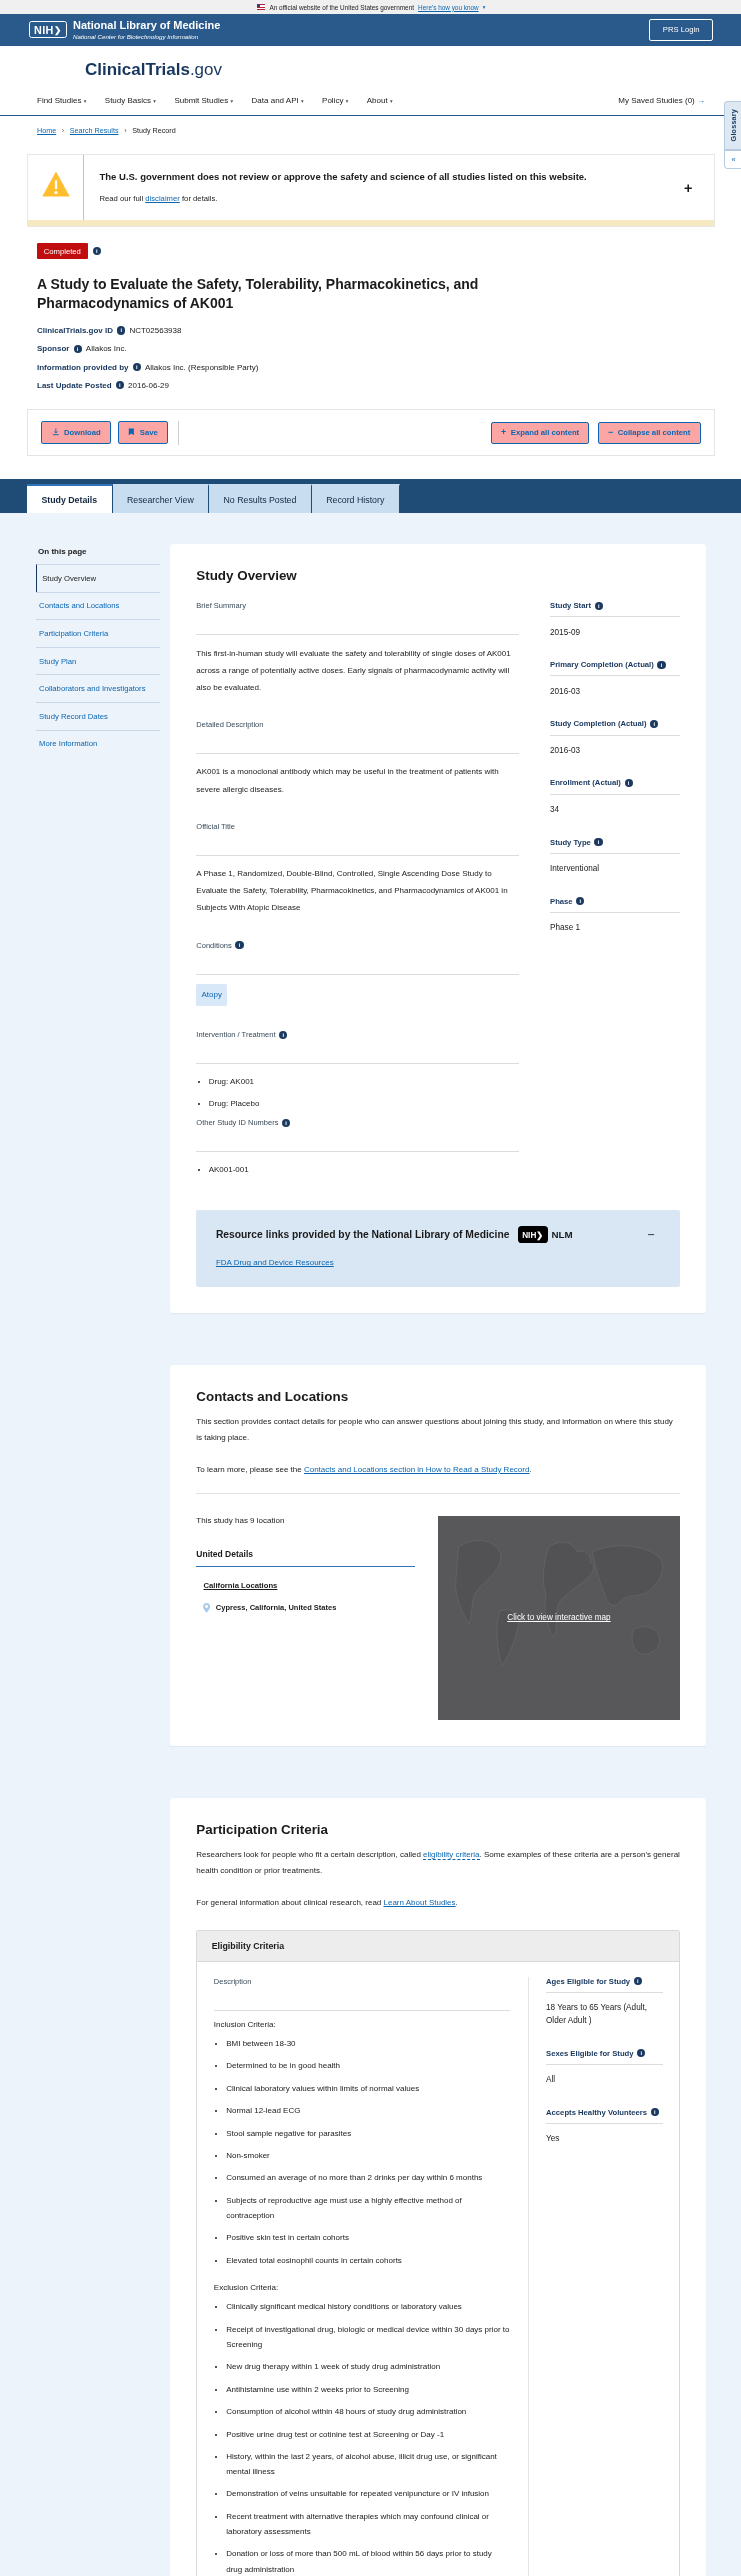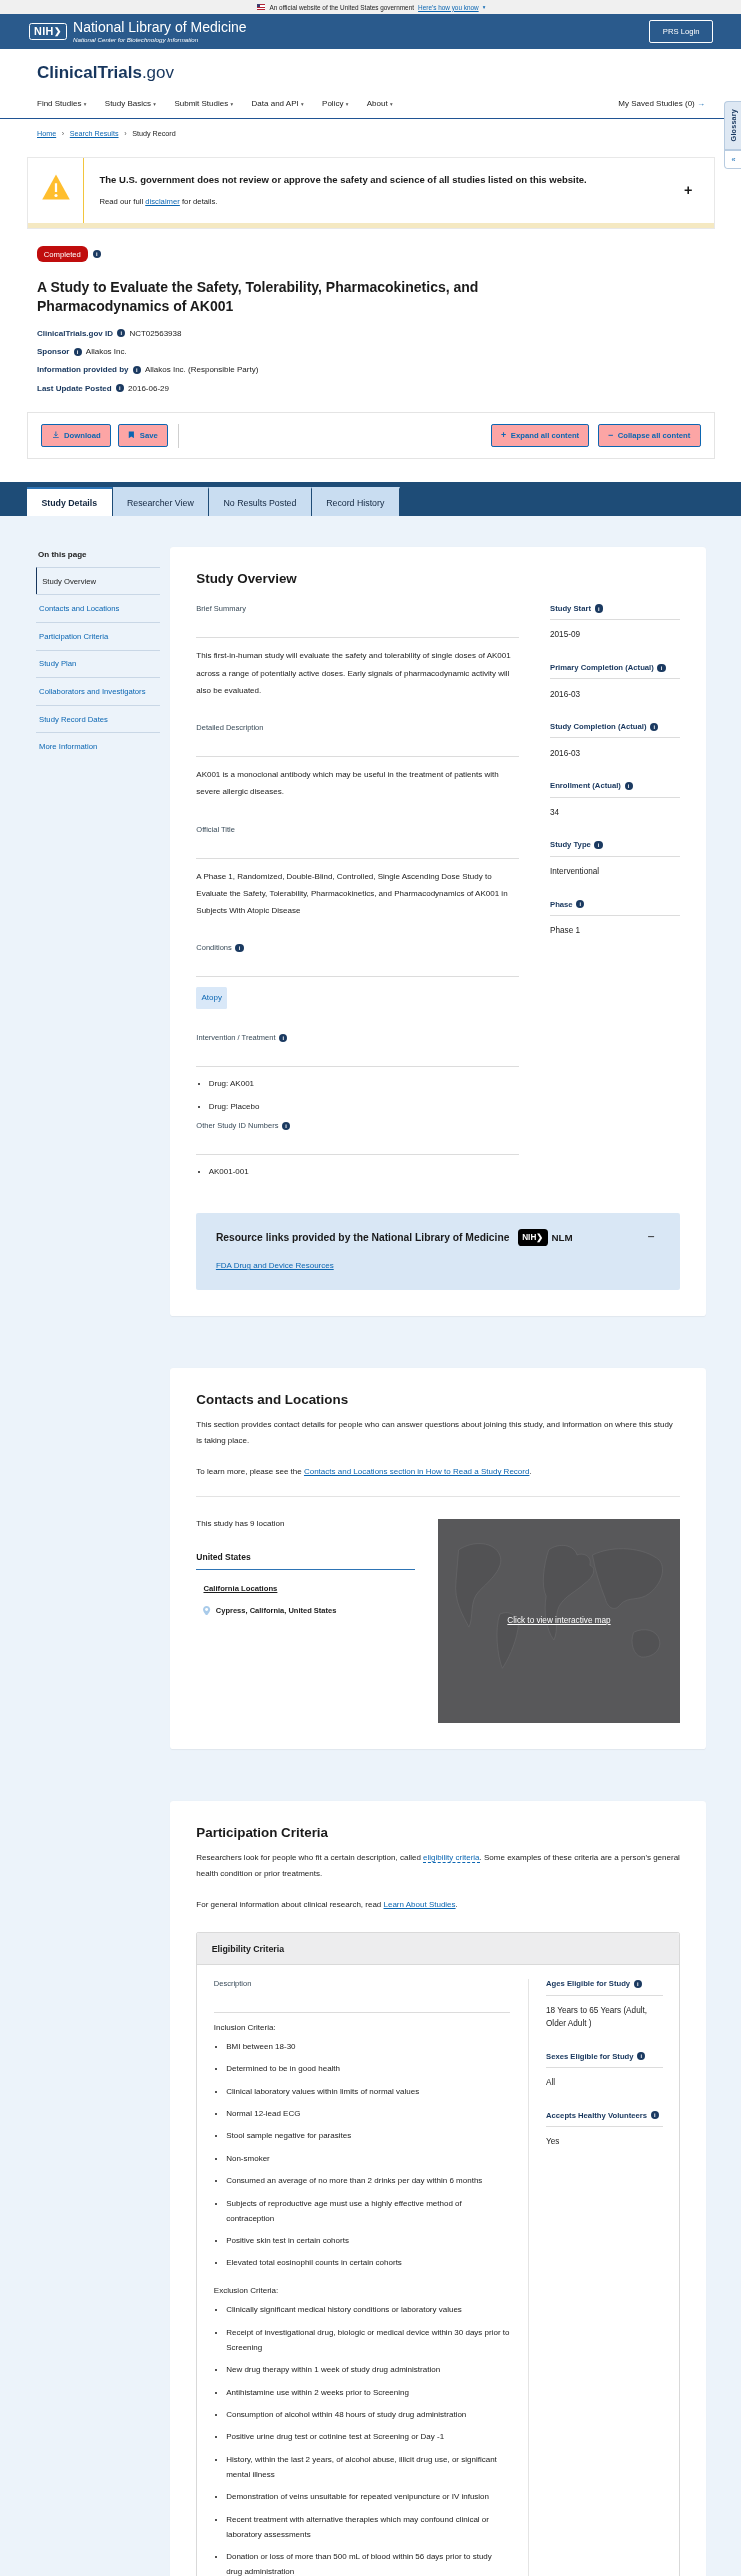--- a/index.html
+++ b/index.html
@@ -20,28 +20,28 @@
   .flag::after { content:""; position:absolute; left:0; top:0; width:3.6px; height:3.1px; background:#3c3b6e; }
   .howlink { color:#0B66B2; text-decoration:underline; }
   .chev-sm { font-size:5.2px; color:#0B66B2; }
 
   
   .nih-header { background:#2A5A8C; color:#fff; display:flex; align-items:center; justify-content:space-between; padding:4.6px 29px 4.6px 29px; }
   .nih-mark { display:flex; align-items:center; gap:6.2px; }
   .nih-box { border:1.3px solid #fff; border-radius:2.6px; padding:2.1px 4.1px; font-weight:bold; font-size:10.8px; letter-spacing:0.3px; line-height:1; display:flex; align-items:center; }
   .nih-box .c { font-size:8.8px; margin-left:0.5px; }
   .nih-org { line-height:1.25; }
-  .nih-org .l1 { font-size:14px; font-weight:normal; }
+  .nih-org .l1 { font-size:11px; font-weight:bold; }
   .nih-org .l2 { font-size:6.2px; font-style:italic; }
   .prs-btn { border:0.5px solid #fff; border-radius:2.1px; padding:5.7px 12.4px; font-size:7.7px; color:#fff; background:transparent; }
 
   
   .site-head { padding:14.4px 37px 0; }
   .ct-logo { font-size:17px; color:#17365D; }
-  .ct-logo .main { font-weight:bold; }
+  .ct-logo .main { font-weight:bold;margin-left:48px; }
   .main-nav { display:flex; align-items:center; gap:18.5px; padding:15.5px 0 10.3px; font-size:8px; }
   .nav-item { color:#1b1b1b; }
   .nav-item .chev-sm { color:#555; }
   .saved { margin-left:auto; color:#1b1b1b; }
   .saved .arrow { color:#0B66B2; }
   .nav-rule { height:1px; background:#205493; }
 
   
   .breadcrumb { padding:10.3px 37px 5.2px; font-size:7.2px; }
   .breadcrumb a { color:#0B66B2; text-decoration:underline; }
@@ -59,21 +59,21 @@
   .warn-icon-col { width:55px; flex:none; display:flex; justify-content:center; padding:15.5px 0 17.5px; }
   .warn-body { border-left:1px solid #F2C53D; padding:15.5px 20.6px 17.5px 15.5px; flex:1; }
   .warn-title { font-weight:bold; font-size:9.5px; line-height:1.4; }
   .warn-sub { margin-top:10.3px; font-size:7.7px; }
   .warn-sub a { color:#0B66B2; text-decoration:underline; }
   .warn-plus { flex:none; align-self:center; margin-right:15.5px; font-size:14.4px; font-weight:bold; color:#1b1b1b; background:none; border:none; }
   .warn-strip { height:5.2px; background:#F5E9C2; }
 
   
   .status-row { margin:16.5px 37px 0; display:flex; align-items:center; gap:5.2px; }
-  .badge-completed { background:#C00D0D; color:#fff; font-size:7.7px; padding:3.6px 6.7px; border-radius:6px; }
+  .badge-completed { background:#C00D0D; color:#fff; font-size:7.7px; padding:3.6px 6.7px; border-radius:1px; }
   .info-i { display:inline-flex; width:8.2px; height:8.2px; border-radius:50%; background:#1B3A61; color:#fff; font-size:5.7px; font-weight:bold; align-items:center; justify-content:center; font-style:normal; flex:none; }
   .page-title { margin:15.5px 37px 0; font-size:14px; font-weight:bold; line-height:1.35; max-width:567px; }
   .id-rows { margin:13.4px 37px 0; }
   .id-row { margin:9.3px 0; font-size:8px; display:flex; align-items:center; gap:4.1px; }
   .id-label { color:#17365D; font-weight:bold; }
 
   
   .action-bar { margin:19.6px 27px 0; border:0.5px solid #E4E4E4; padding:10.3px 13.4px; display:flex; align-items:center; }
   .btn-outline { border:0.8px solid #0B66B2; color:#0B66B2; border-radius:2.1px; padding:5.7px 9.3px; font-size:7.7px; font-weight:bold; display:inline-flex; gap:4.6px; align-items:center; background:#fca5a5; }
   .vdiv { width:0.5px; height:24px; background:#CFCFCF; margin:0 10.3px; }
@@ -391,21 +391,21 @@
       <h2 class="section">Contacts and Locations</h2>
       <p class="lede">This section provides contact details for people who can answer questions about joining this study, and information on where this study is taking place.</p>
       <div class="link-line">
         <span>To learn more, please see the</span>
         <a class="blue-link">Contacts and Locations section in How to Read a Study Record</a><span>.</span>
       </div>
       <hr class="sep">
       <div class="loc-flex">
         <div class="loc-left">
           <div>This study has 9 location</div>
-          <div class="country">United States</div>
+          <div class="country">United Details</div>
           <a class="loc-group" style="display:inline-block">California Locations</a>
           <div class="loc-item">
             <span><svg width="7.2" height="9.8" viewBox="0 0 24 33">
                   <path d="M12 0C5.4 0 0 5.4 0 12c0 9 12 21 12 21s12-12 12-21C24 5.4 18.6 0 12 0z" fill="#A9CBEA"></path>
                   <circle cx="12" cy="12" r="5" fill="#fff"></circle>
                 </svg></span>
             <span>Cypress, California, United States</span>
           </div>
         </div>
         <div class="map">

